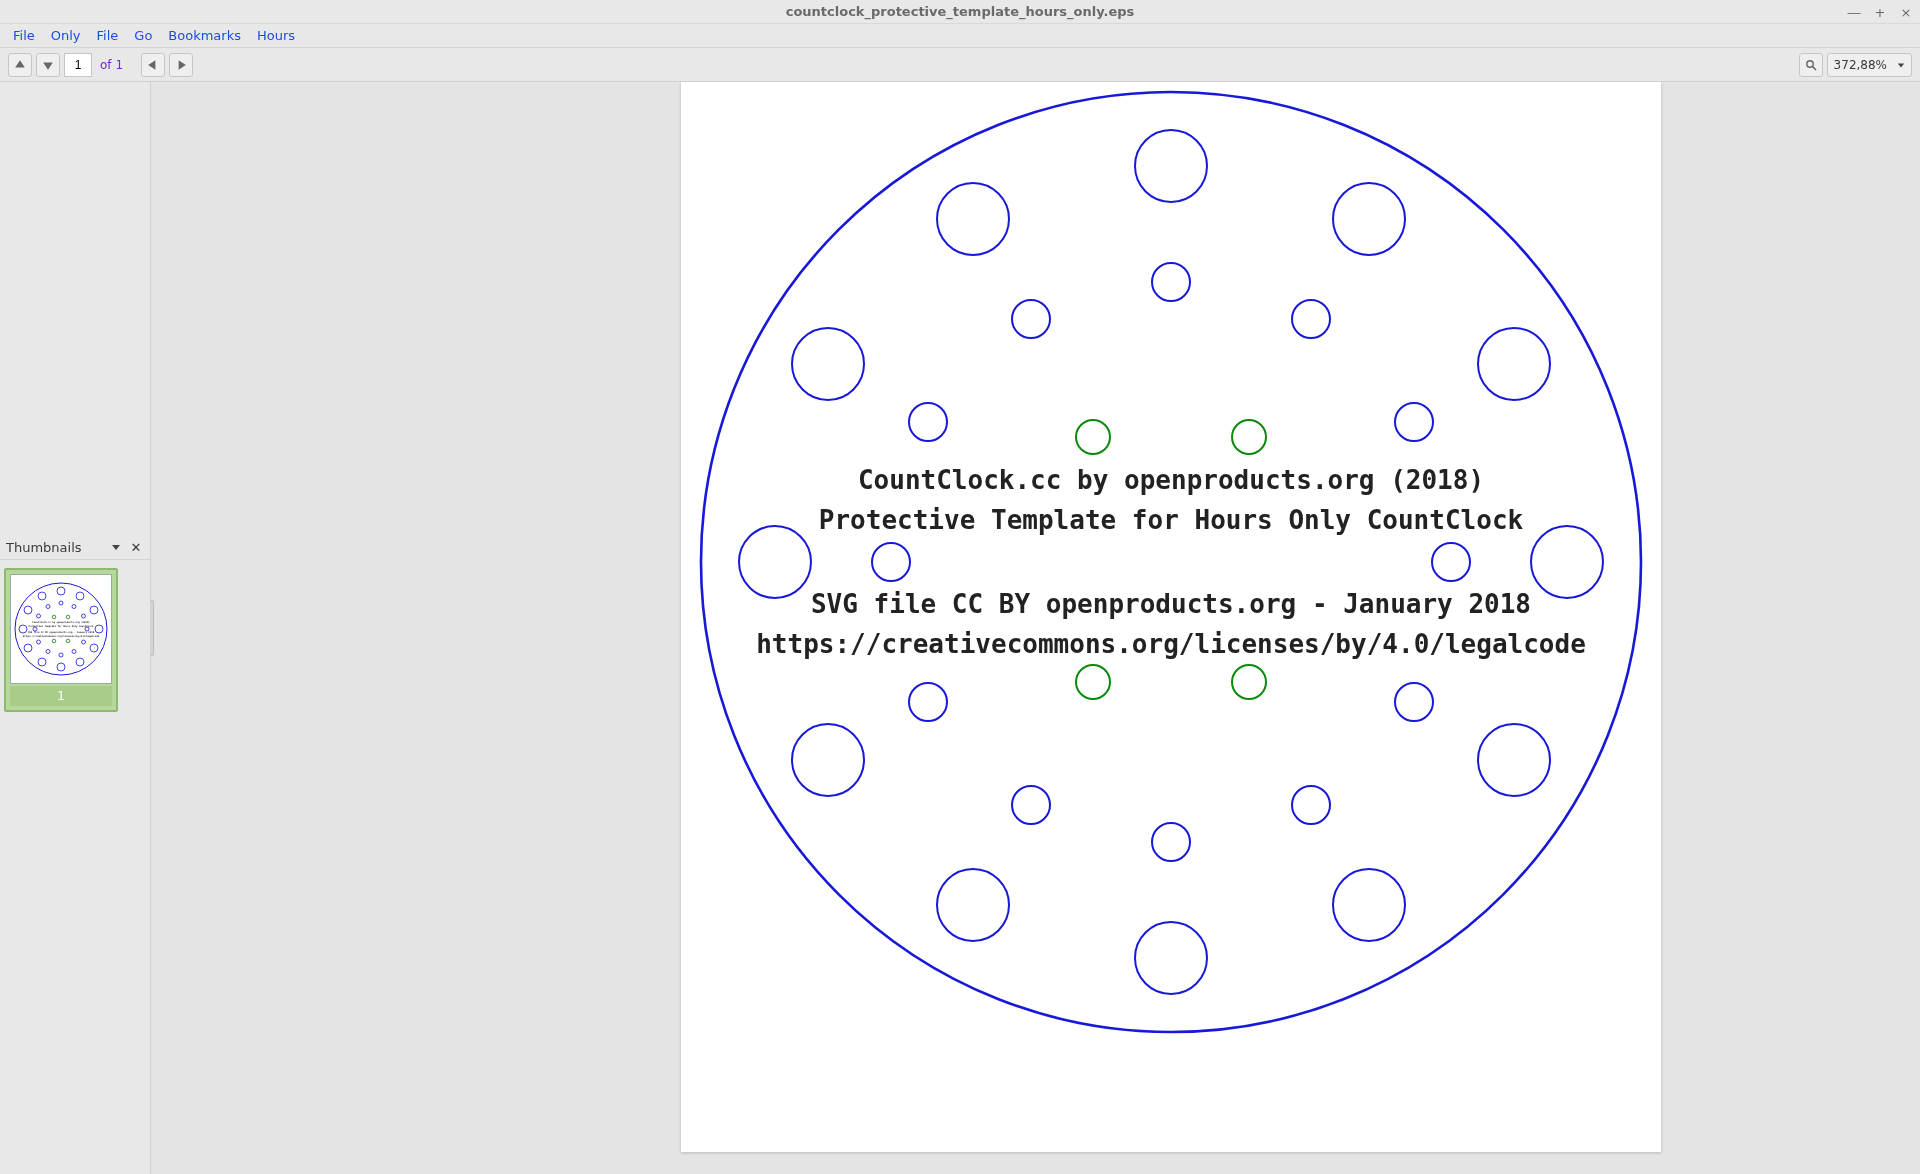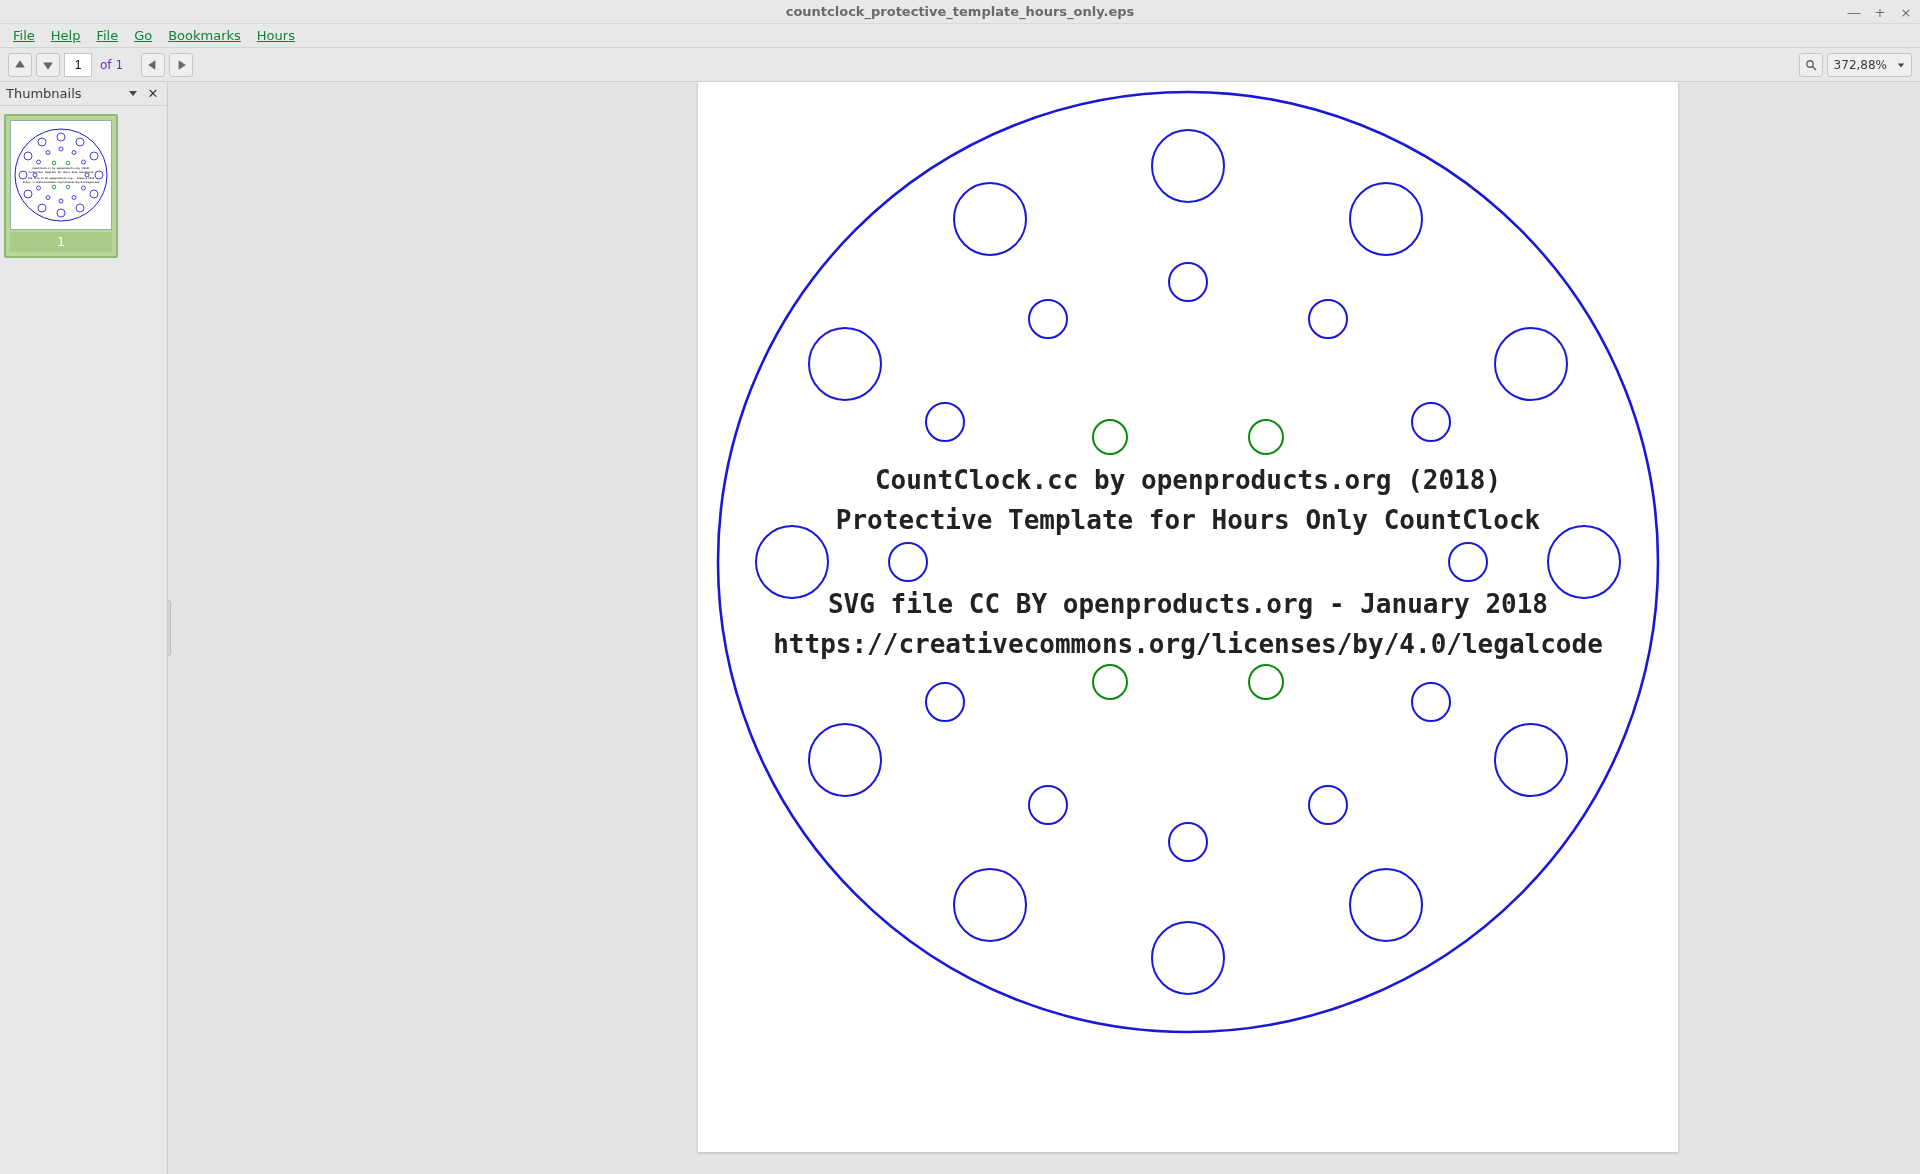--- a/index.html
+++ b/index.html
@@ -3,30 +3,30 @@
 <meta charset="utf-8">
 <style>
   * { box-sizing: border-box; margin: 0; padding: 0; }
   html, body { width: 100%; height: 100%; font-family: "DejaVu Sans", "Liberation Sans", Arial, sans-serif; font-size: 13px; color: #3b3b3b; background: #e8e8e8; }
   .window { display: flex; flex-direction: column; width: 1920px; height: 1174px; background: #e8e8e8; }
   .titlebar { height: 24px; display: flex; align-items: center; justify-content: center; position: relative; background: #e8e8e8; border-bottom: 1px solid #d8d8d8; }
   .titlebar .title { font-weight: bold; color: #6a6a6a; font-size: 13px; }
   .titlebar .winbtns { position: absolute; right: 6px; top: 0; height: 24px; display: flex; align-items: center; gap: 10px; color: #6a6a6a; }
   .titlebar .winbtns span { width: 16px; text-align: center; cursor: pointer; }
   .menubar { height: 24px; display: flex; align-items: center; gap: 2px; padding: 0 6px; border-bottom: 1px solid #d4d4d4; }
-  .menubar .menuitem { padding: 2px 7px; color: #15803d; cursor: default; text-decoration: underline; }
+  .menubar .menuitem { padding: 2px 7px; color: #1d4ed8; cursor: default; }
   .toolbar { height: 34px; display: flex; align-items: center; justify-content: space-between; padding: 0 8px; border-bottom: 1px solid #cfcfcf; background: #e8e8e8; }
   .toolbar .left, .toolbar .right { display: flex; align-items: center; gap: 4px; }
   .tb-btn { width: 24px; height: 24px; border: 1px solid #c6c6c6; background: #efefef; border-radius: 3px; display: flex; align-items: center; justify-content: center; cursor: pointer; color: #555; }
   .tb-btn svg { width: 12px; height: 12px; }
   .page-input { width: 28px; height: 24px; border: 1px solid #c6c6c6; background: #fff; text-align: center; font-size: 12px; }
   .page-of { padding: 0 4px; color: #6d28d9; font-size: 12px; }
   .zoom-box { height: 24px; border: 1px solid #c6c6c6; background: #efefef; border-radius: 3px; display: flex; align-items: center; padding: 0 6px; gap: 10px; font-size: 12px; cursor: pointer; }
   .content { flex: 1; display: flex; min-height: 0; }
-  .sidebar { width: 168px; border-right: 1px solid #cfcfcf; background: #e8e8e8; display: flex; flex-direction: column; }
+  .sidebar { width: 151px; border-right: 1px solid #cfcfcf; background: #e8e8e8; display: flex; flex-direction: column; justify-content: center; }
   .sidebar-header { height: 24px; display: flex; align-items: center; padding: 0 6px; gap: 4px; border-bottom: 1px solid #d4d4d4; }
   .sidebar-header .label { flex: 1; color: #3b3b3b; }
   .sidebar-header .drop, .sidebar-header .close { width: 16px; text-align: center; cursor: pointer; color: #3b3b3b; }
   .thumbs { padding: 8px 4px; }
   .thumb { width: 114px; border: 2px solid #8fb96f; background: #b8d79c; padding: 4px; border-radius: 2px; }
   .thumb-inner { width: 100%; height: 110px; background: #fff; border: 1px solid #9aa; display: flex; align-items: center; justify-content: center; }
   .thumb-page { height: 20px; display: flex; align-items: center; justify-content: center; color: #fff; font-size: 12px; background: #a9cd88; margin-top: 2px; }
   .viewer { flex: 1; position: relative; overflow: hidden; background: #e4e4e4; }
   .splitter { position: absolute; left: -3px; top: 50%; transform: translateY(-50%); width: 6px; height: 56px; background: #d4d4d4; border: 1px solid #bcbcbc; border-radius: 2px; cursor: ew-resize; }
   .page { position: absolute; left: 530px; top: 0; width: 980px; height: 1070px; background: #fff; box-shadow: 0 1px 3px rgba(0,0,0,0.2); overflow: hidden; }
@@ -42,21 +42,21 @@
     <div class="title">countclock_protective_template_hours_only.eps</div>
     <div class="winbtns">
       <span>―</span>
       <span>+</span>
       <span>×</span>
     </div>
   </div>
 
   <div class="menubar">
     <div class="menuitem">File</div>
-    <div class="menuitem">Help</div>
+    <div class="menuitem">Only</div>
     <div class="menuitem">File</div>
     <div class="menuitem">Go</div>
     <div class="menuitem">Bookmarks</div>
     <div class="menuitem">Hours</div>
   </div>
 
   <div class="toolbar">
     <div class="left">
       <div class="tb-btn">
         <svg viewBox="0 0 10 10">

